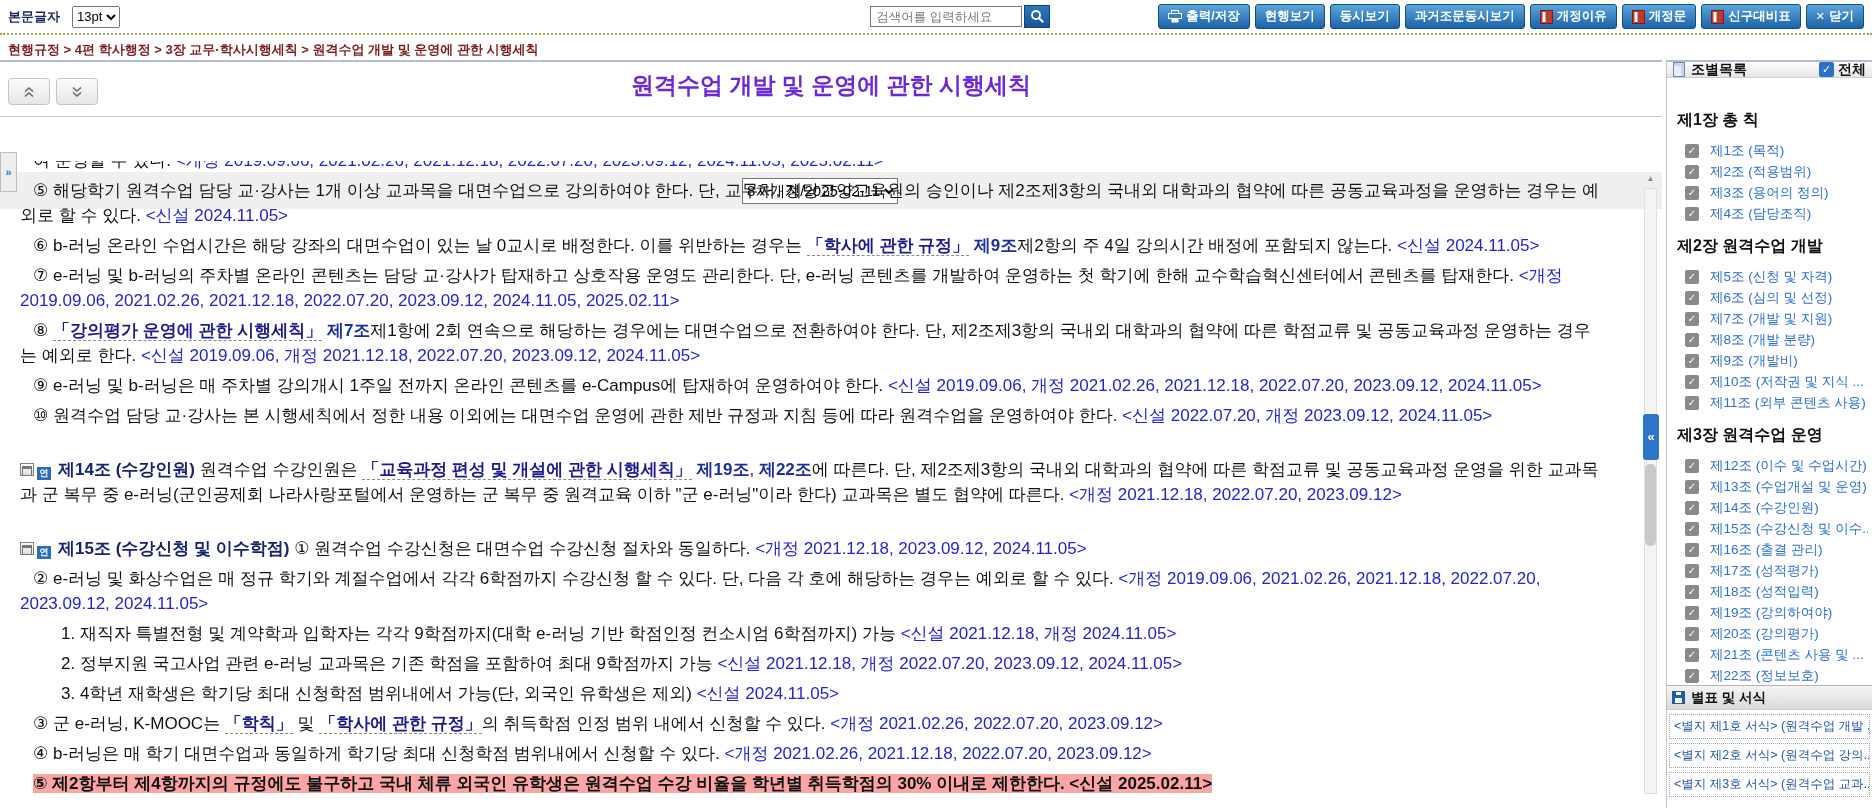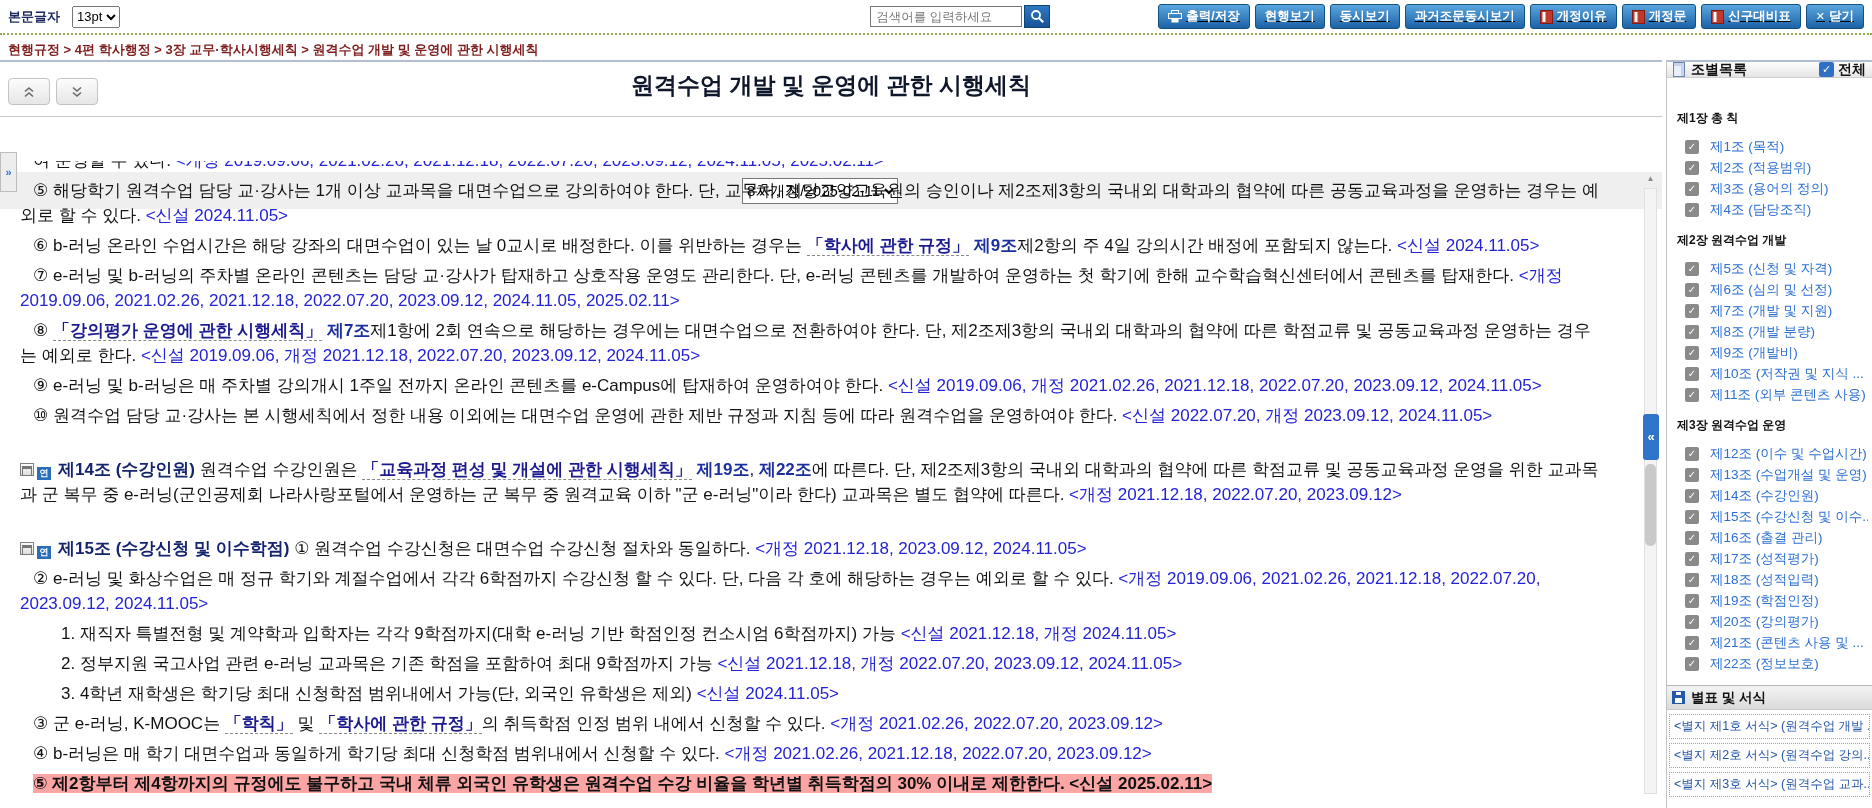--- a/index.html
+++ b/index.html
@@ -16,21 +16,21 @@
   }
   .font-label { font-weight:bold; color:#1c2960; font-size:13px; margin-right:12px; }
   .font-size-select { height:22px; font-size:13px; }
   .topbar-right { margin-left:auto; display:flex; align-items:center; }
   .search-wrap { display:flex; align-items:center; margin-right:108px; }
   .search-input { width:152px; height:21px; border:1px solid #777; padding:0 5px; font-size:12.5px; }
   .search-btn {
     width:26px; height:23px; margin-left:2px; border:1px solid #0f4477;
     background:linear-gradient(#2e79c0,#175397); display:flex; align-items:center; justify-content:center; cursor:pointer;
   }
-  .tb-row { display:flex; align-items:flex-start; gap:5px;text-decoration:underline; }
+  .tb-row { display:flex; align-items:flex-start; gap:5px; }
   .tb-btn {
     height:25px; padding:0 9px; display:flex; align-items:center; gap:4px;
     background:linear-gradient(#5aa6dd,#1d62a8); border:1px solid #11507f; border-radius:3px;
     color:#fff; font-weight:bold; font-size:12.5px; cursor:pointer; white-space:nowrap;
     font-family:"Liberation Sans","DejaVu Sans",sans-serif;
   }
   .btn-ic { display:inline-flex; align-items:center; }
   .btn-close-glyph { font-size:11px; font-weight:bold; }
   
   .breadcrumb {
@@ -43,21 +43,21 @@
     border-top:2px solid #b3bdd1; background:#fff;
   }
   .nav-btn {
     position:absolute; top:16px; width:42px; height:27px;
     background:linear-gradient(#fcfcfc,#e6e6e6); border:1px solid #c4c4c4; border-radius:4px;
     display:flex; align-items:center; justify-content:center; cursor:pointer;
   }
   #nav-up { left:8px; } #nav-down { left:56px; }
   .doc-title {
     position:absolute; top:8px; left:0; width:100%; text-align:center;
-    font-size:23px; font-weight:bold; color:#0f172a;
+    font-size:23px; font-weight:bold; color:#6d28d9;
   }
   .title-rule { position:absolute; top:54px; left:0; width:100%; border-top:1px solid #c9c9c9; }
   .rev-band {
     position:absolute; top:62px; left:0; width:100%; height:37px; background:#efefef;
     display:flex; align-items:center; justify-content:center; padding-right:22px;margin-top:48px;
   }
   .rev-select { height:26px; font-size:15px; background:#fff; }
   .doc-body {
     position:absolute; top:99px; bottom:0; left:0; right:24px;
     overflow:hidden; padding:0 34px 0 20px;
@@ -107,21 +107,21 @@
     display:flex; align-items:center; padding:0 6px; font-size:14px; font-weight:bold; color:#111;
   }
   .doc-icon { width:12px; height:15px; background:#e8eefc; border:1px solid #6f84ad; margin-right:6px;
     box-shadow: inset -3px 3px 0 #c6d4ef; }
   .sb-all { margin-left:auto; display:flex; align-items:center; gap:4px; font-size:14px; font-weight:bold; }
   .cb-blue {
     width:15px; height:15px; background:#2f6fc4; border-radius:2px; color:#fff;
     font-size:11px; line-height:15px; text-align:center; cursor:pointer;
   }
   .sb-list { position:absolute; top:28px; left:0; right:0; bottom:0; overflow:hidden; padding:8px 4px 0 8px; }
-  .sb-chapter { font-size:12px; font-weight:bold; color:#111; margin:12px 0 9px 2px; }
+  .sb-chapter { font-size:16px; font-weight:bold; color:#111; margin:12px 0 9px 2px; }
   .sb-item { display:flex; align-items:center; gap:11px; height:21px; padding-left:10px; white-space:nowrap; overflow:hidden; cursor:pointer; }
   .cb-gray {
     flex:0 0 14px; width:14px; height:14px; background:#8a8a8a; border-radius:2px; color:#fff;
     font-size:10px; line-height:14px; text-align:center; cursor:pointer;
   }
   .sb-link { color:#2d6fd2; font-size:13.5px; }
   .forms-panel { position:absolute; left:0; right:0; top:623px; background:#fff; z-index:2; }
   .fp-header {
     height:25px; background:linear-gradient(#f4f4f4,#dadada); border-top:1px solid #b5b5b5; border-bottom:1px solid #cacaca;
     display:flex; align-items:center; gap:6px; padding:0 5px; font-weight:bold; font-size:13.5px; color:#111;
@@ -342,21 +342,21 @@
       <div class="sb-item">
         <span class="cb-gray">✓</span>
         <span class="sb-link">제17조 (성적평가)</span>
       </div>
       <div class="sb-item">
         <span class="cb-gray">✓</span>
         <span class="sb-link">제18조 (성적입력)</span>
       </div>
       <div class="sb-item">
         <span class="cb-gray">✓</span>
-        <span class="sb-link">제19조 (학점인정)</span>
+        <span class="sb-link">제19조 (강의하여야)</span>
       </div>
       <div class="sb-item">
         <span class="cb-gray">✓</span>
         <span class="sb-link">제20조 (강의평가)</span>
       </div>
       <div class="sb-item">
         <span class="cb-gray">✓</span>
         <span class="sb-link">제21조 (콘텐츠 사용 및 ...</span>
       </div>
       <div class="sb-item">

